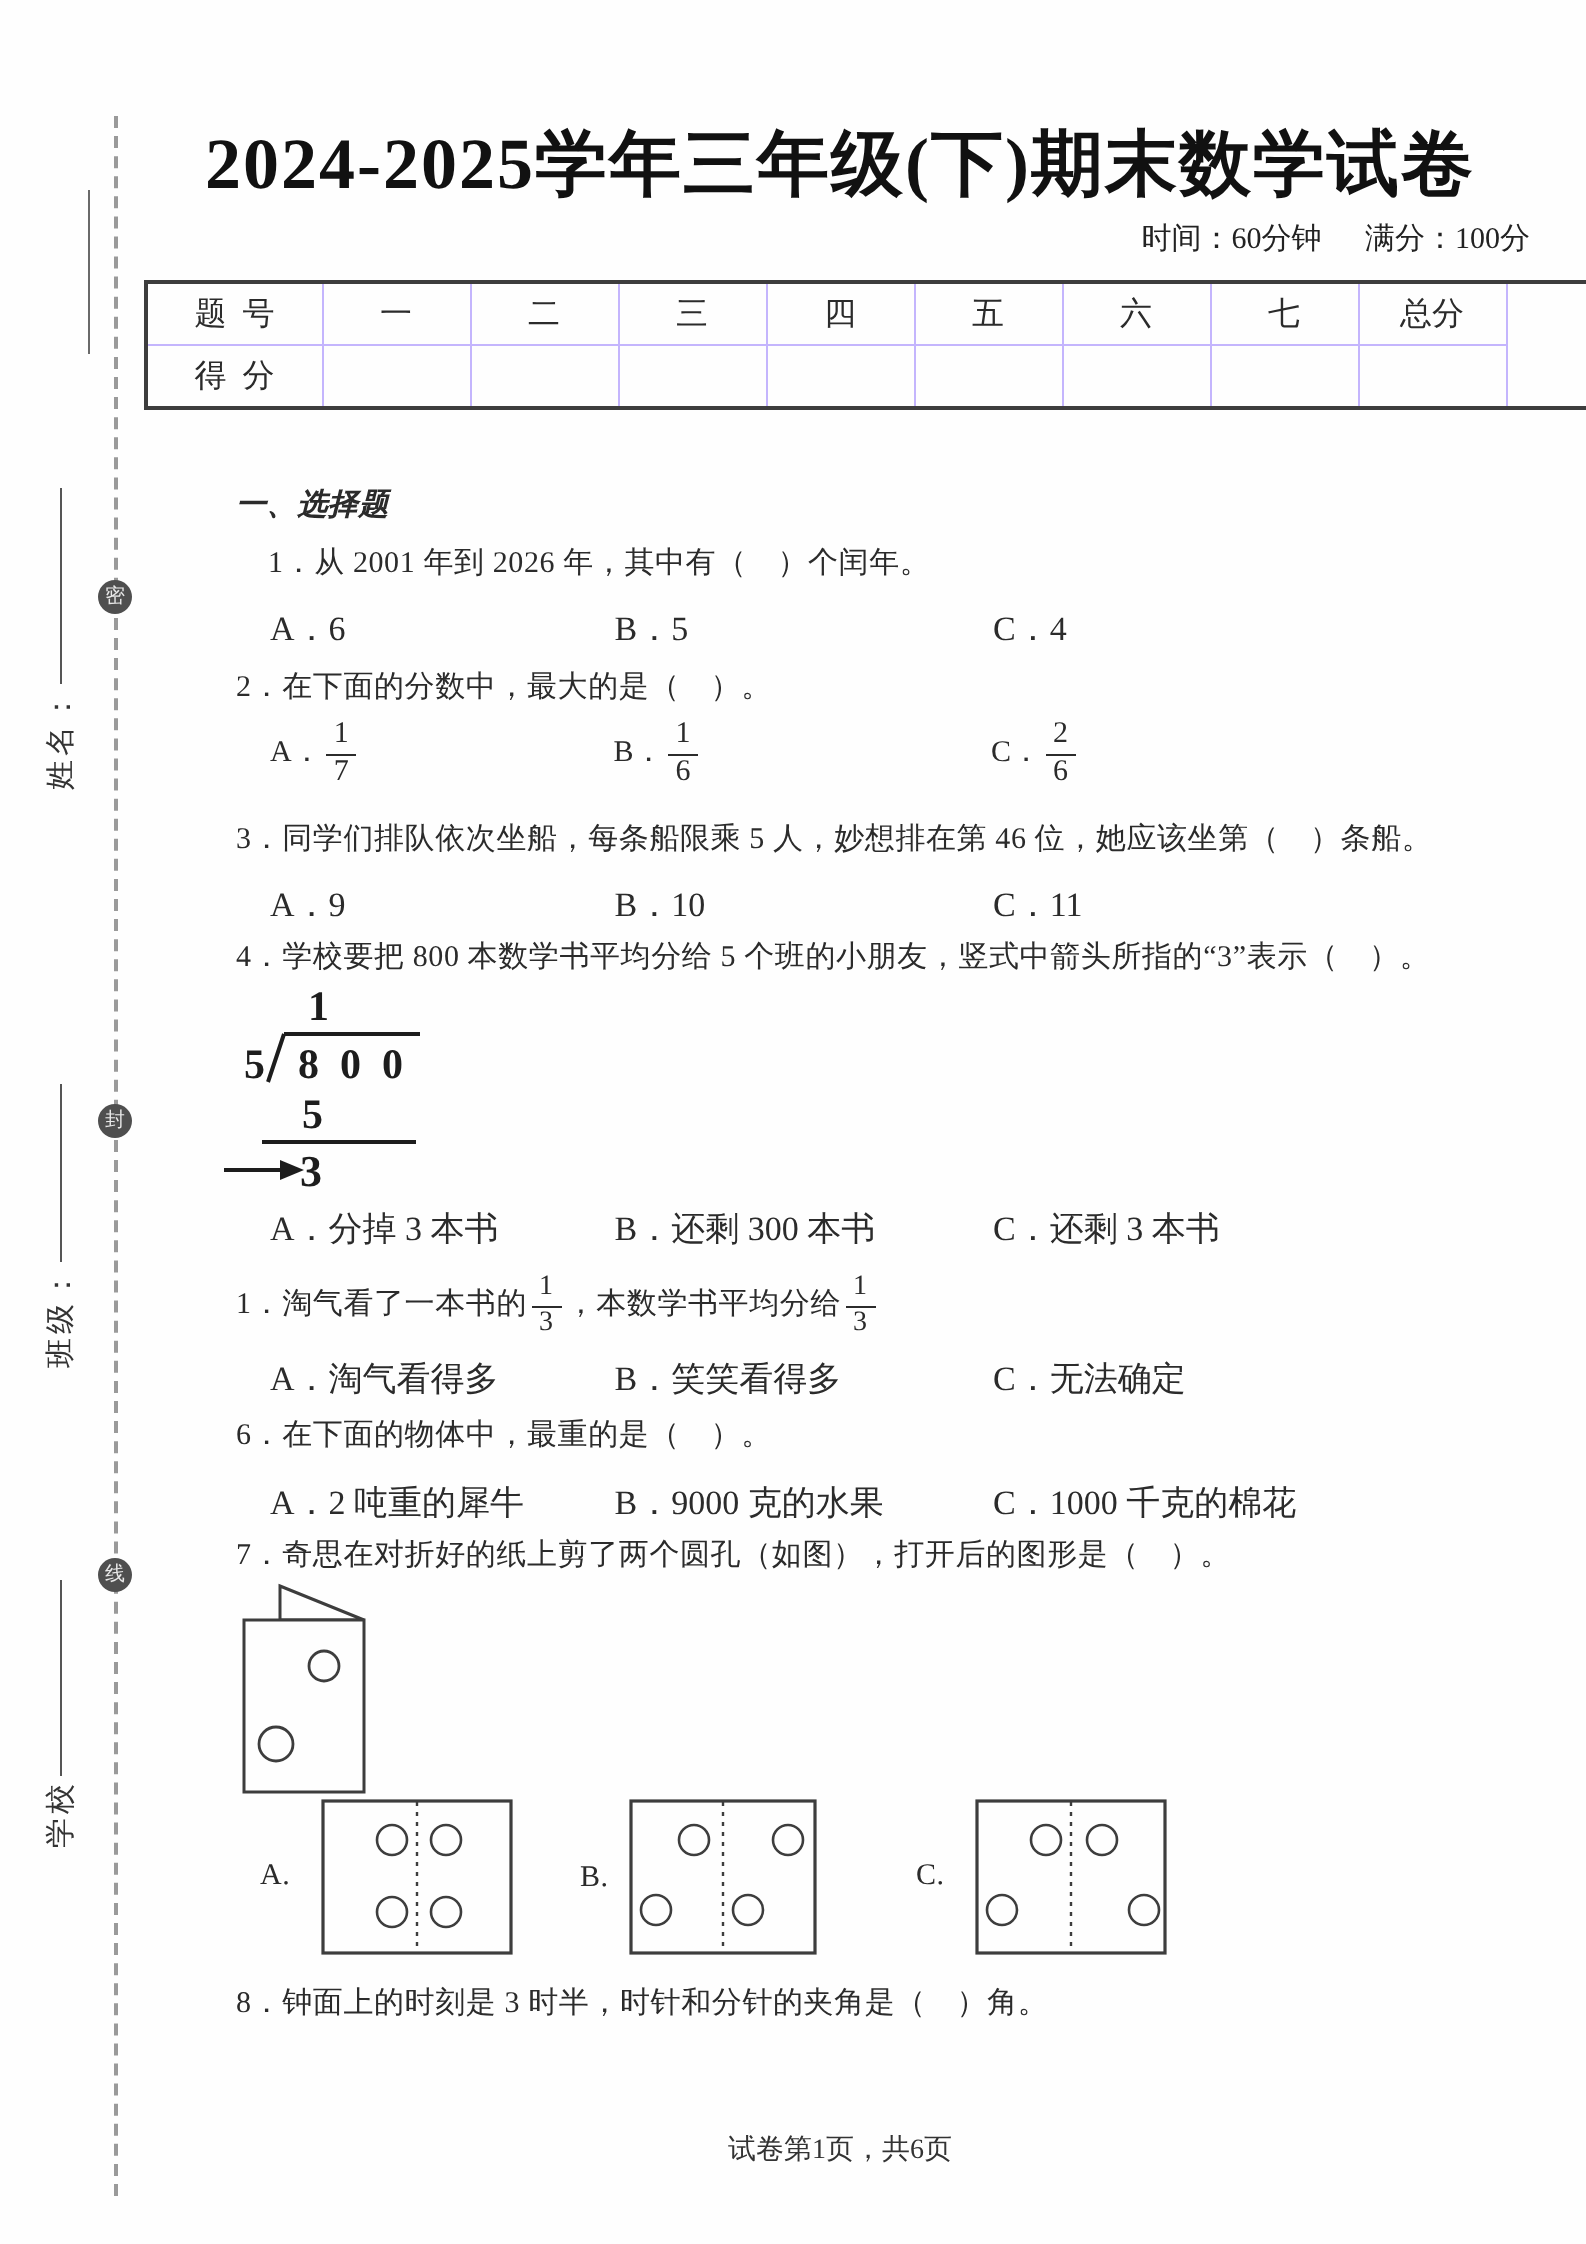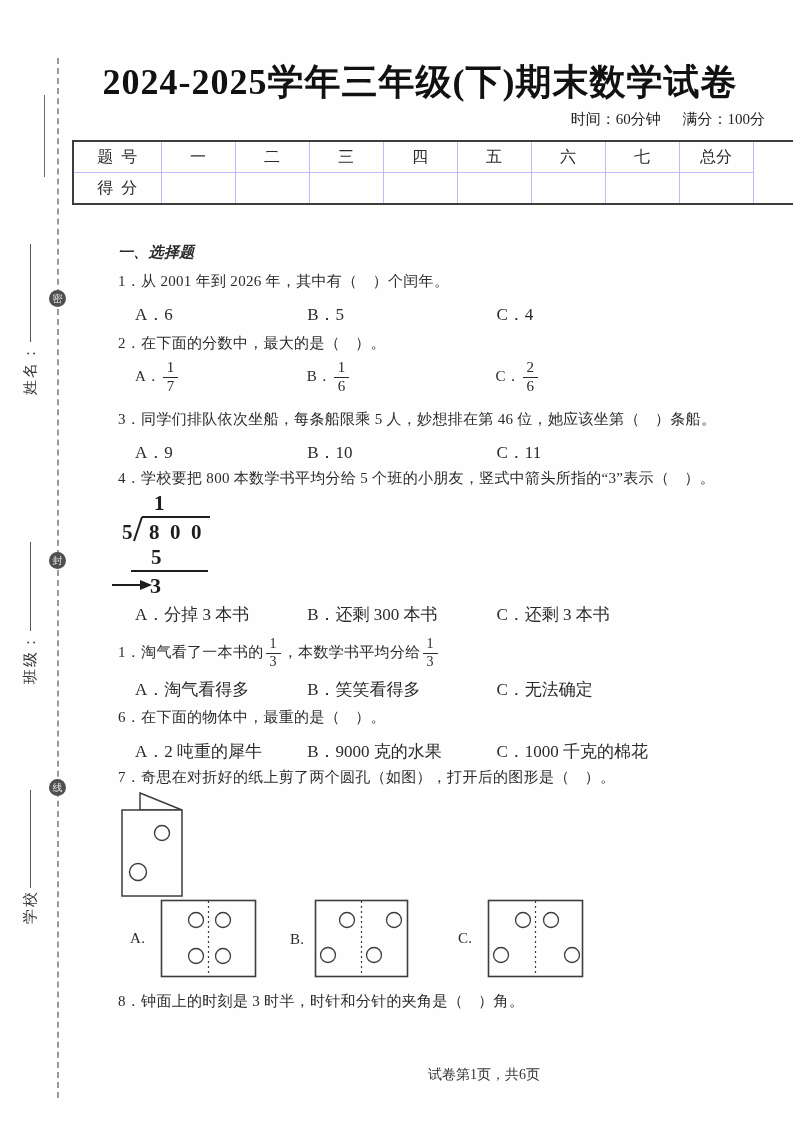--- a/index.html
+++ b/index.html
@@ -34,21 +34,21 @@
   .bold{font-weight:bold;font-style:italic;}
   .optrow{position:absolute;left:135px;width:640px;font-size:17px;white-space:nowrap;}
   .optrow .opt-a{display:inline-block;width:168px;vertical-align:middle;}
   .optrow .opt-b{display:inline-block;width:185px;vertical-align:middle;}
   .optrow .opt-c{display:inline-block;vertical-align:middle;}
   .frac{display:inline-block;text-align:center;vertical-align:middle;line-height:1.05;font-size:14px;margin:0 2px;}
   .frac .num{display:block;padding:0 4px 1px;}
   .frac .den{display:block;border-top:1.3px solid #2b2b2b;padding:1px 4px 0;}
   .figure{position:absolute;}
   svg text{font-family:"Liberation Serif","DejaVu Serif",serif;fill:#1d1d1d;}
-  .footer{position:absolute;left:300px;top:1066px;width:240px;text-align:right;font-size:14px;color:#333;}
+  .footer{position:absolute;left:300px;top:1066px;width:240px;text-align:center;font-size:14px;color:#333;}
 </style>
 </head>
 <body>
 
 <div class="page">
 
   <div class="seal-dash"></div>
   <div class="blank-line-top"></div>
 
   <div class="side-label" style="width:152px;left:-46px;top:309px;">
@@ -108,21 +108,21 @@
       <td></td>
       <td></td>
       <td></td>
       <td></td>
     </tr>
   </tbody>
     </table>
 
   <div class="line bold" style="left:118px;top:243px;">一、选择题</div>
 
-  <div class="line" style="left:118px;top:272px;">1．从 2001 年到 2026 年，其中有（　）个闰年。</div>
+  <div class="line" style="left:134px;top:272px;">1．从 2001 年到 2026 年，其中有（　）个闰年。</div>
   <div class="optrow" style="top:303px;">
     <span class="opt-a">A．6</span>
     <span class="opt-b">B．5</span>
     <span class="opt-c">C．4</span>
   </div>
 
   <div class="line" style="left:118px;top:334px;">2．在下面的分数中，最大的是（　）。</div>
   <div class="optrow" style="top:360px;font-size:15px;">
     <span class="opt-a">
       <span>A．</span><span class="frac" style="font-size:15px;"><span class="num">1</span><span class="den">7</span></span>

